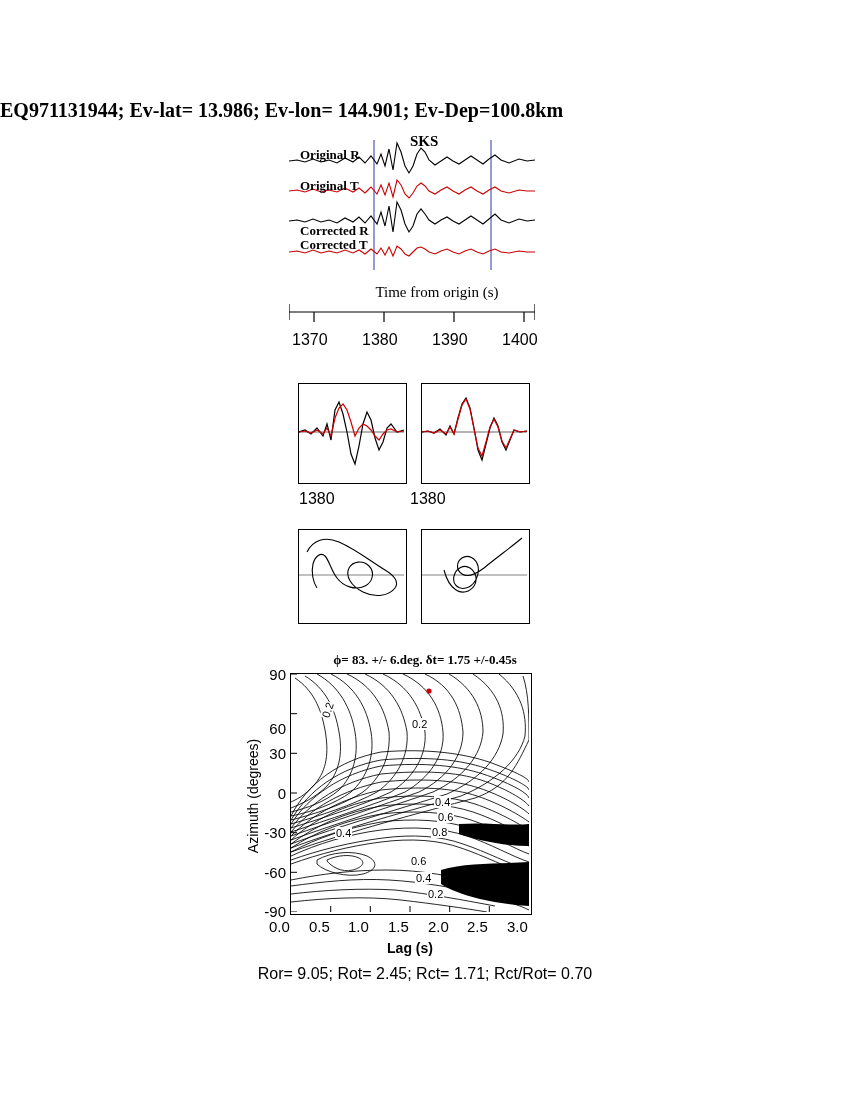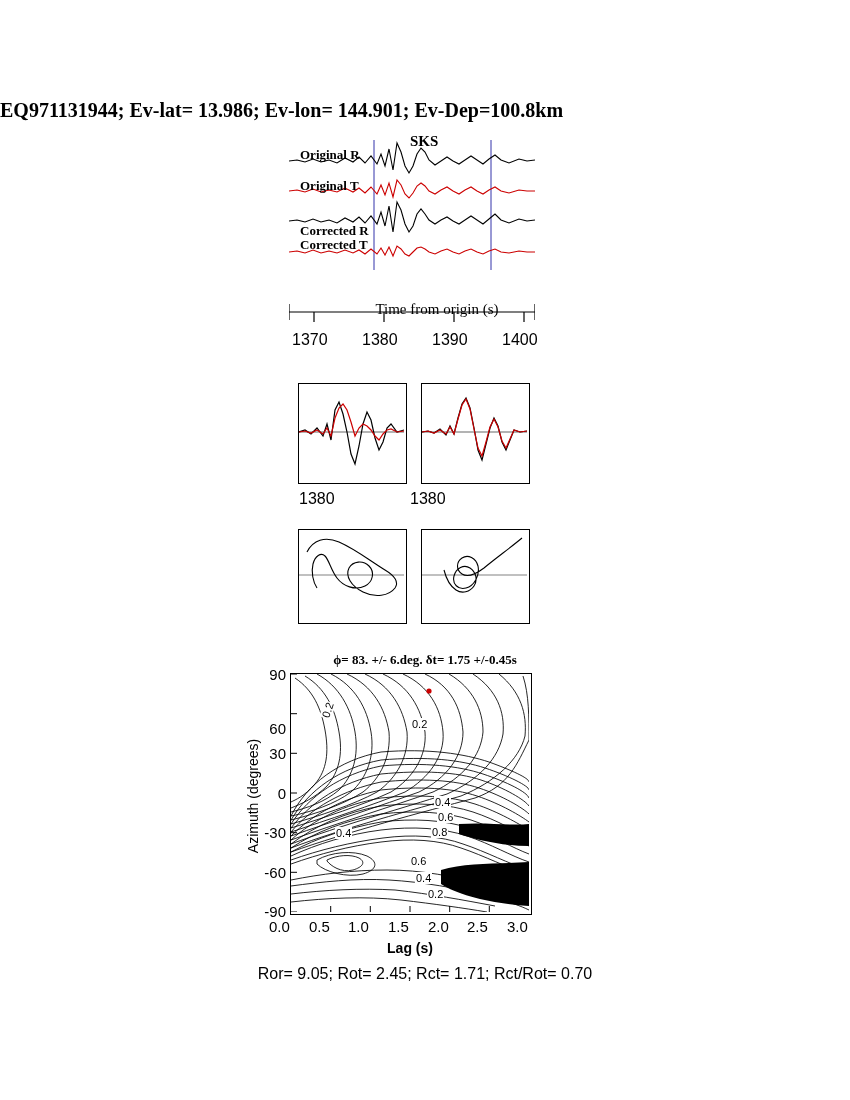--- a/index.html
+++ b/index.html
@@ -13,21 +13,21 @@
   .wf{position:absolute;left:289px;top:140px;width:246px;height:130px;}
   .wf svg{display:block;}
   .sks{position:absolute;left:410px;top:133px;font-size:15px;color:#000000;font-family:"Liberation Serif",serif;font-weight:bold;}
   .wlabel{position:absolute;font-size:13px;font-weight:bold;font-family:"Liberation Serif",serif;white-space:nowrap;}
   .wl1{left:300px;top:147px;}
   .wl2{left:300px;top:178px;}
   .wl3{left:300px;top:223px;}
   .wl4{left:300px;top:237px;}
 
   .axis-wrap{position:absolute;left:289px;top:300px;width:246px;height:55px;}
-  .axis-title{position:absolute;left:289px;top:301px;width:296px;text-align:center;font-size:15px;font-family:"Liberation Serif",serif;}
+  .axis-title{position:absolute;left:289px;top:284px;width:296px;text-align:center;font-size:15px;font-family:"Liberation Serif",serif;}
   .tick-row{position:absolute;left:270px;top:331px;width:290px;height:26px;}
   .tick-row span{position:absolute;font-size:16px;font-family:"Liberation Sans",sans-serif;}
 
   
   .sp{position:absolute;border:1px solid #000;background:#fff;}
   .sp1{left:298px;top:383px;width:107px;height:99px;}
   .sp2{left:421px;top:383px;width:107px;height:99px;}
   .sp3{left:298px;top:529px;width:107px;height:93px;}
   .sp4{left:421px;top:529px;width:107px;height:93px;}
   .sp-lab{position:absolute;font-size:16px;font-family:"Liberation Sans",sans-serif;}

